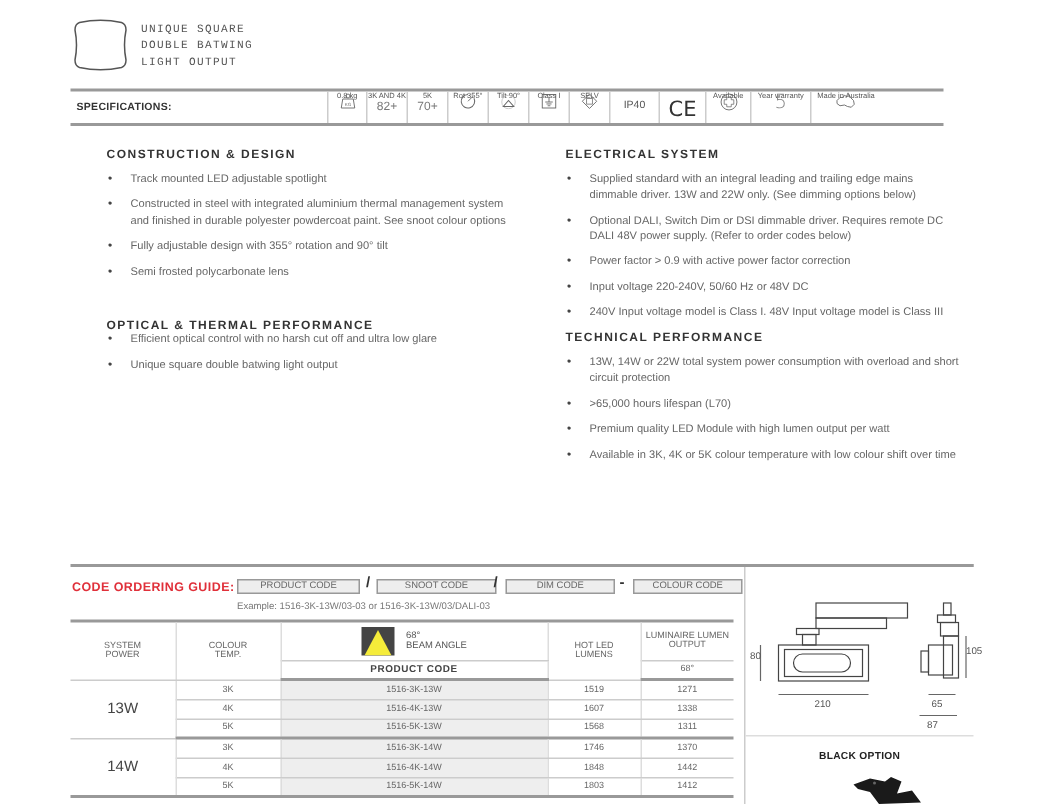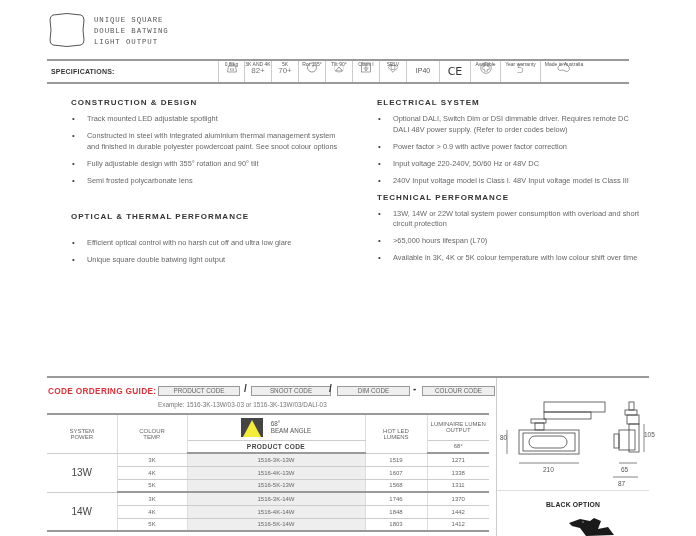--- a/index.html
+++ b/index.html
@@ -117,21 +117,21 @@
       <svg class="ico" width="11" height="11" viewBox="0 0 11 11">
           <path d="M5.5 0.7 L10.3 5.5 L5.5 10.3 L0.7 5.5 Z" fill="none" stroke="#666" stroke-width="0.6"></path>
           <rect x="3.6" y="3.6" width="3.8" height="3.8" fill="none" stroke="#666" stroke-width="0.5"></rect>
         </svg>
       <span class="cap">SELV</span>
     </div>
     <div class="spec-cell" style="width:33px">
       <span class="mid">IP40</span>
     </div>
     <div class="spec-cell" style="width:31px">
-      <span class="mid" style="top:4px;font-size:11px;color:#333;font-family:'DejaVu Sans',sans-serif">CE</span>
+      <span class="mid" style="top:4px;font-size:14px;color:#333;font-family:'DejaVu Sans',sans-serif">CE</span>
     </div>
     <div class="spec-cell" style="width:30px">
       <svg class="ico" width="12" height="12" viewBox="0 0 12 12">
           <circle cx="6" cy="6" r="5.3" fill="none" stroke="#666" stroke-width="0.6"></circle>
           <path d="M4.5 2.8 H7.5 V4.5 H9.2 V7.5 H7.5 V9.2 H4.5 V7.5 H2.8 V4.5 H4.5 Z" fill="none" stroke="#666" stroke-width="0.5"></path>
         </svg>
       <span class="cap">Available</span>
     </div>
     <div class="spec-cell" style="width:40px">
       <span class="big" style="top:0px;font-size:13px;font-weight:100;color:#888;font-family:'DejaVu Sans',sans-serif">5</span>
@@ -148,38 +148,40 @@
 
 <div class="abs col-left">
   <div class="sec-title">CONSTRUCTION &amp; DESIGN</div>
   <ul class="bul" style="margin-top:7px">
     <li>Track mounted LED adjustable spotlight</li>
     <li>Constructed in steel with integrated aluminium thermal management system and finished in durable polyester powdercoat paint. See snoot colour options</li>
     <li>Fully adjustable design with 355° rotation and 90° tilt</li>
     <li>Semi frosted polycarbonate lens</li>
   </ul>
   <div class="sec-title" style="margin-top:26px">OPTICAL &amp; THERMAL PERFORMANCE</div>
-  <ul class="bul" style="margin-top:17px">
+  <ul class="bul" style="margin-top:0">
     <li>Efficient optical control with no harsh cut off and ultra low glare</li>
     <li>Unique square double batwing light output</li>
   </ul>
 </div>
 
 <div class="abs col-right">
   <div class="sec-title">ELECTRICAL SYSTEM</div>
   <ul class="bul" style="margin-top:7px">
+    <li>Supplied standard with an integral leading and trailing edge mains dimmable driver. 13W and 22W only. (See dimming options below)</li>
     <li>Optional DALI, Switch Dim or DSI dimmable driver. Requires remote DC DALI 48V power supply. (Refer to order codes below)</li>
     <li>Power factor &gt; 0.9 with active power factor correction</li>
     <li>Input voltage 220-240V, 50/60 Hz or 48V DC</li>
     <li>240V Input voltage model is Class I. 48V Input voltage model is Class III</li>
   </ul>
   <div class="sec-title" style="margin-top:0px">TECHNICAL PERFORMANCE</div>
   <ul class="bul" style="margin-top:7px">
     <li>13W, 14W or 22W total system power consumption with overload and short circuit protection</li>
     <li>&gt;65,000 hours lifespan (L70)</li>
+    <li>Premium quality LED Module with high lumen output per watt</li>
     <li>Available in 3K, 4K or 5K colour temperature with low colour shift over time</li>
   </ul>
 </div>
 
 <div class="abs cog-top"></div>
 <div class="abs cog-title">CODE ORDERING GUIDE:</div>
 <div class="abs code-box" style="left:158px;width:82px">PRODUCT CODE</div>
 <div class="abs sep" style="left:244px">/</div>
 <div class="abs code-box" style="left:251px;width:80px">SNOOT CODE</div>
 <div class="abs sep" style="left:329px">/</div>

